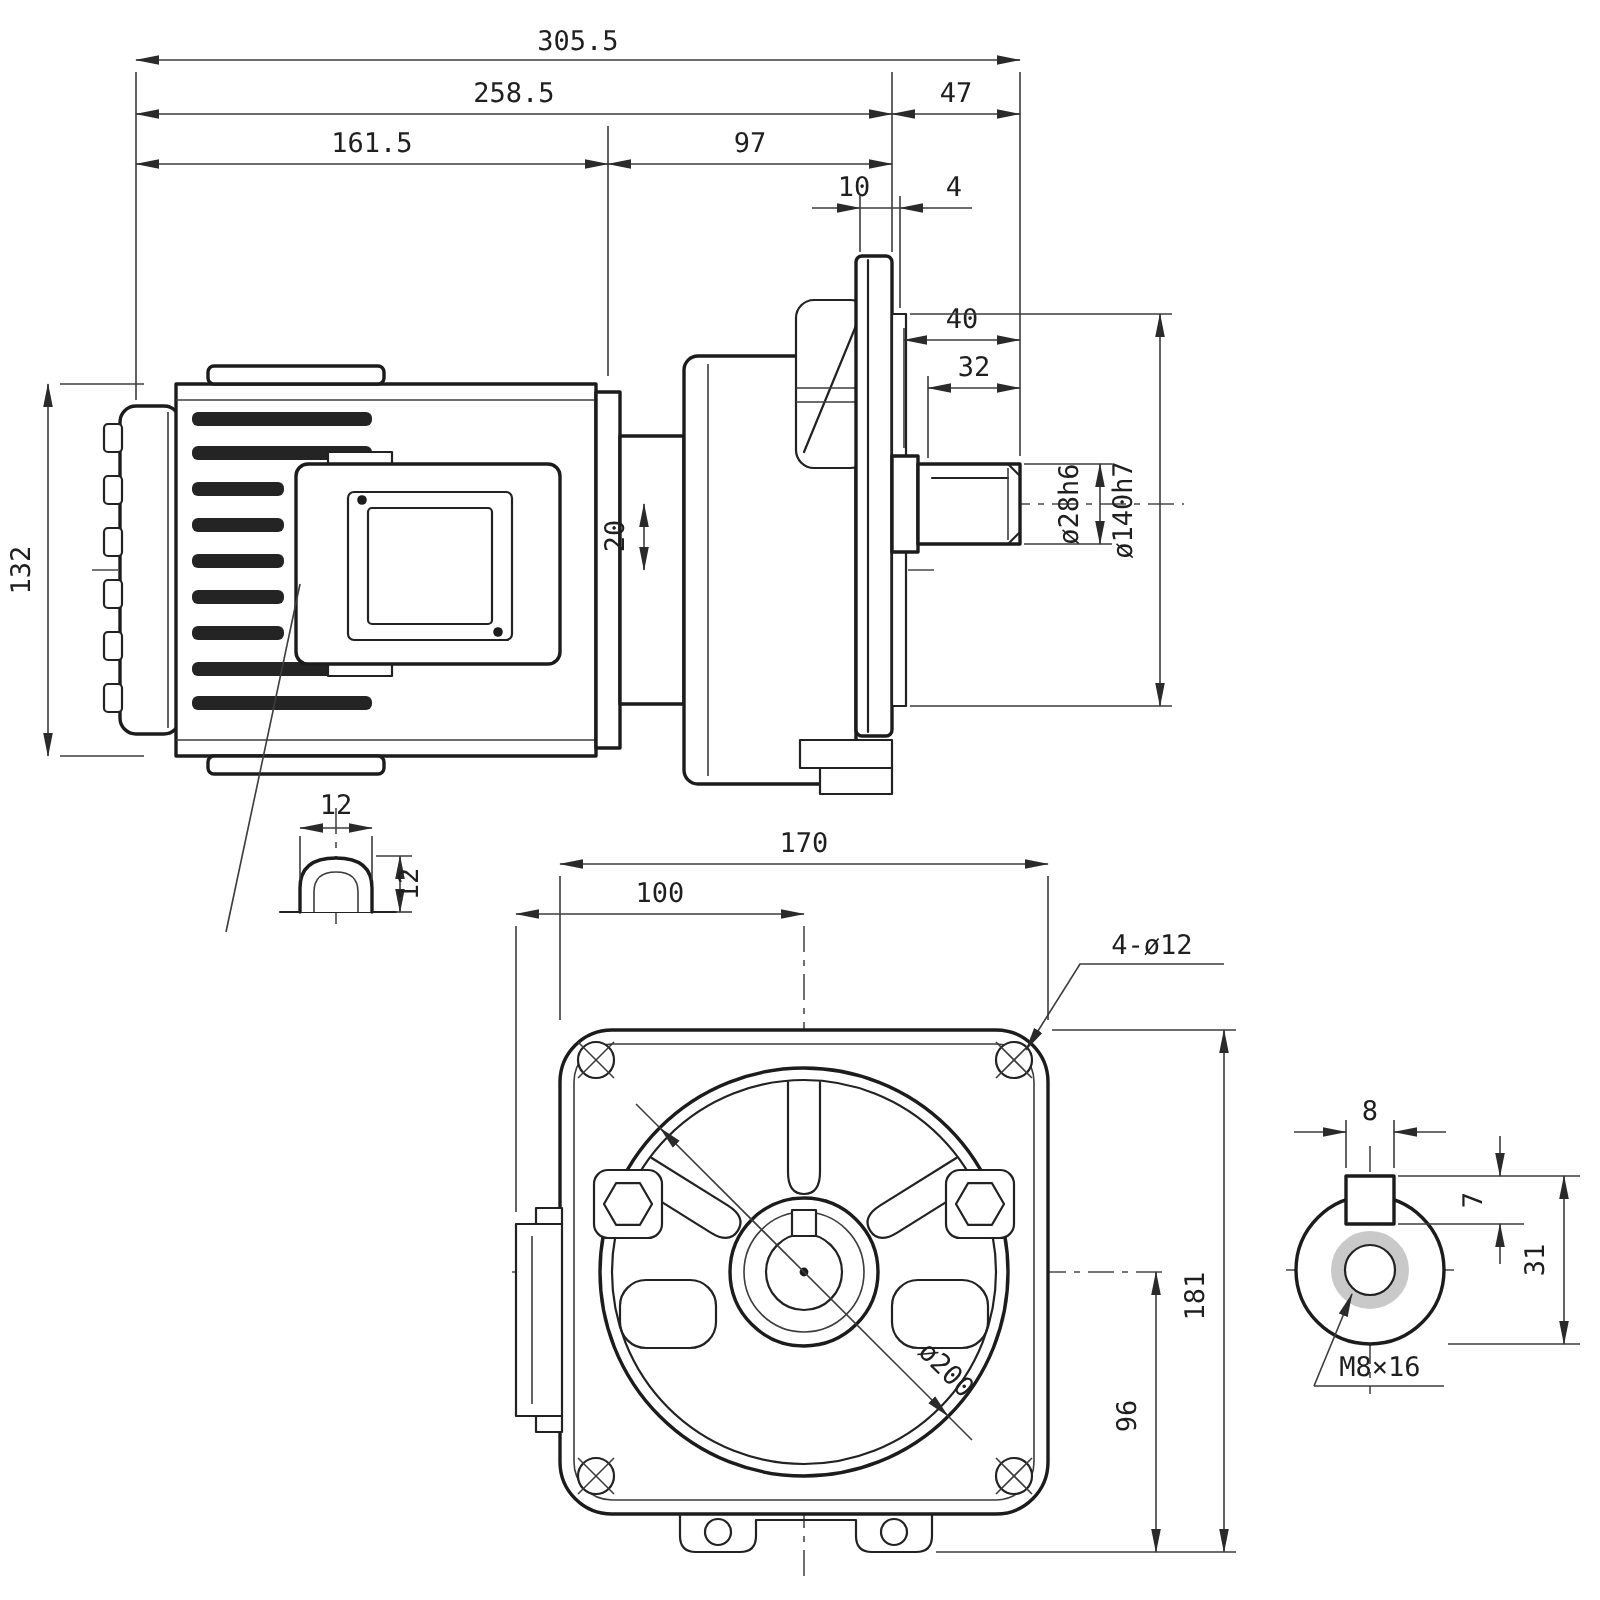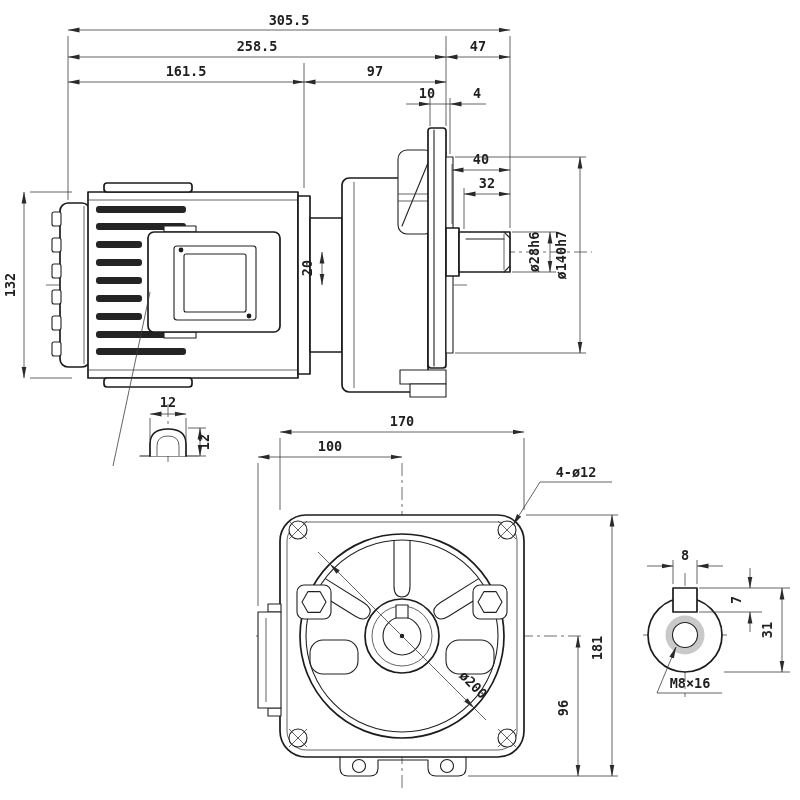--- a/index.html
+++ b/index.html
@@ -1,16 +1,16 @@
 <!DOCTYPE html>
 <html><head>
 <meta charset="utf-8">
 <style>
   html,body{margin:0;padding:0;background:#ffffff;}
-  .page{width:800px;height:800px;background:#ffffff;position:relative;overflow:hidden;font-weight:bold;}
+  .page{width:800px;height:800px;background:#ffffff;position:relative;overflow:hidden;}
   svg{display:block;}
   .ol{fill:none;stroke:#1c1c1c;stroke-width:1.7;stroke-linejoin:round;stroke-linecap:round;}
   .ml{fill:none;stroke:#222222;stroke-width:1.1;stroke-linejoin:round;stroke-linecap:round;}
   .tl{fill:none;stroke:#3c3c3c;stroke-width:0.8;}
   .dl{fill:none;stroke:#3c3c3c;stroke-width:0.8;}
   .cl{fill:none;stroke:#4a4a4a;stroke-width:0.8;stroke-dasharray:13 4 3 4;}
   .wf{fill:#ffffff;}
   .fin{fill:#242424;stroke:none;}
   .dot{fill:#1c1c1c;stroke:none;}
   .smudge{fill:none;stroke:#c9c9c9;stroke-width:7;}

